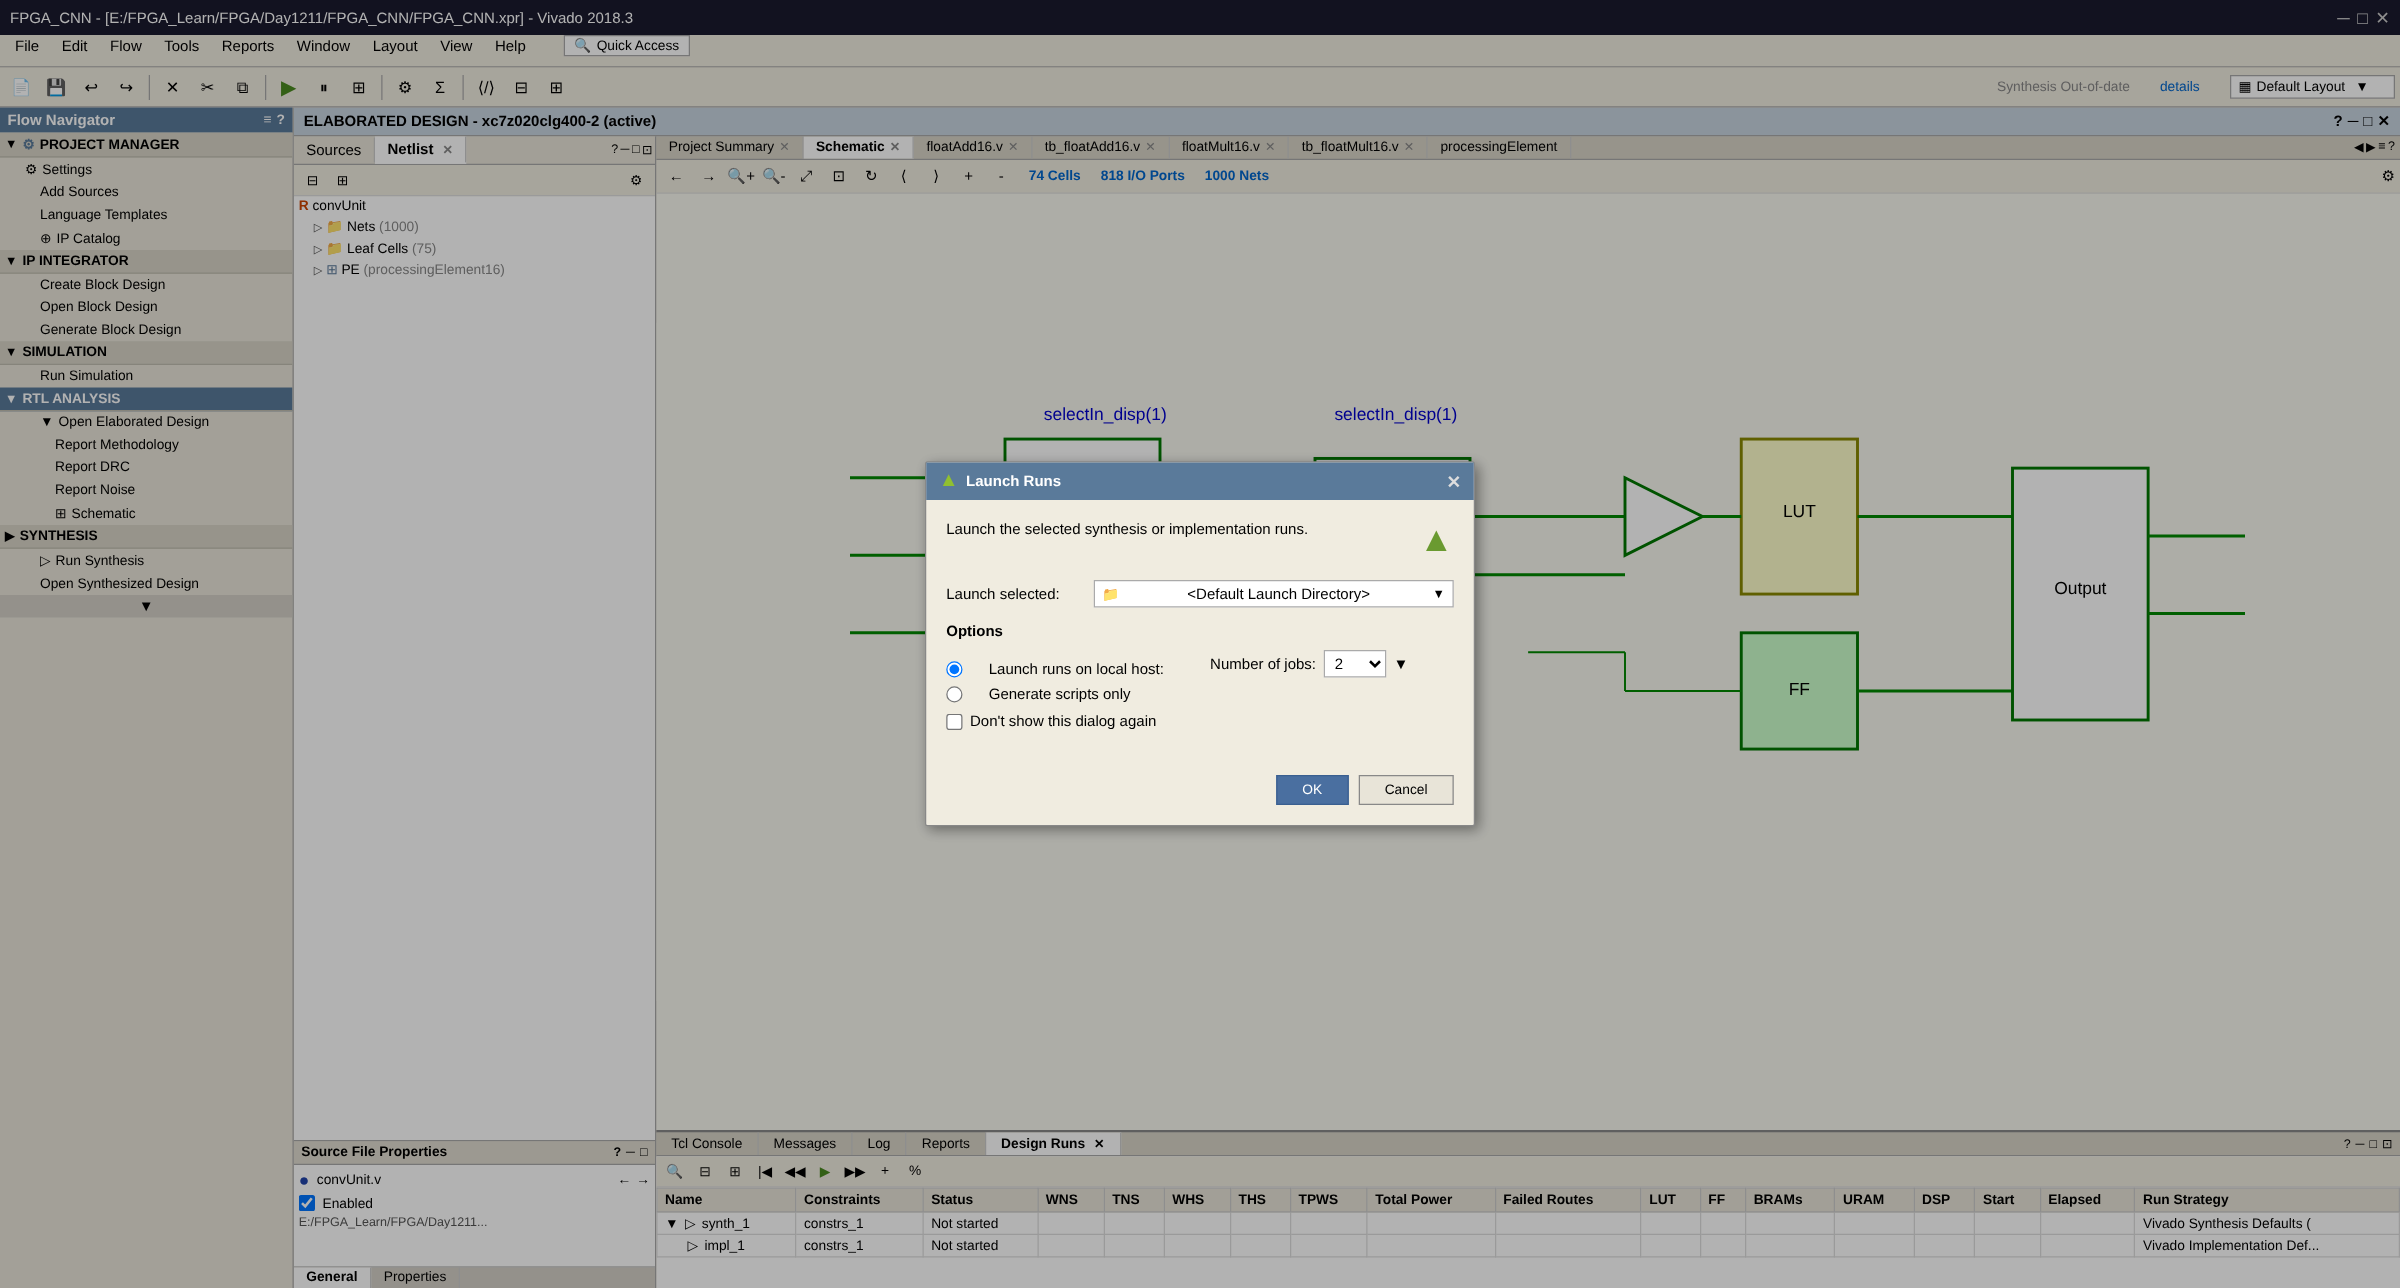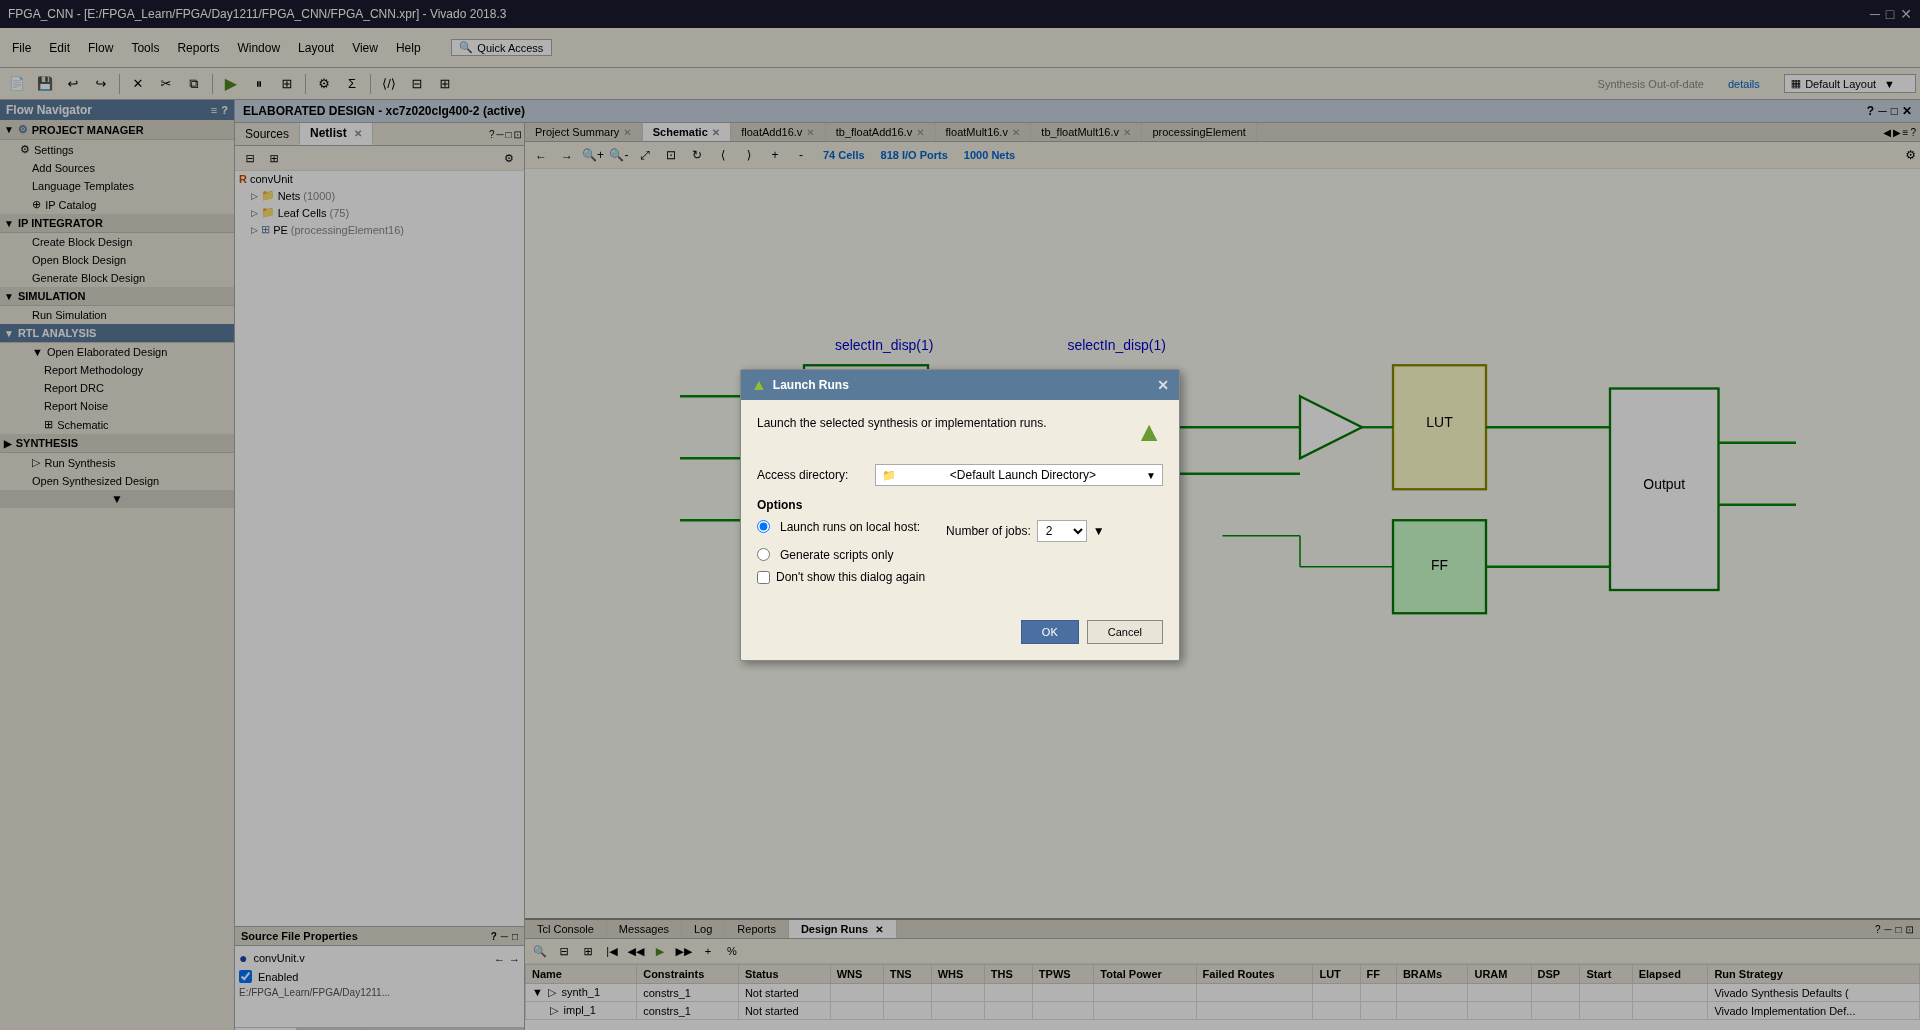--- a/index.html
+++ b/index.html
@@ -15,23 +15,23 @@
       padding: 0 8px;
       justify-content: space-between;
     }
     .title-bar-title { font-size: 12px; }
     .title-bar-controls { display: flex; gap: 6px; }
     .title-bar-controls span { cursor: pointer; font-size: 14px; color: #ccc; }
 
     
     .menu-bar {
       background: #f0ece0;
-      height: 40px;
-      display: flex;
-      align-items: center;
+      height: 26px;
+      display: flex;
+      align-items: flex-start;
       padding: 0 4px;
       border-bottom: 1px solid #aaa;
       gap: 2px;
     }
     .menu-item {
       padding: 2px 8px;
       cursor: pointer;
       font-size: 12px;
     }
     .menu-quick-access {
@@ -406,22 +406,22 @@
       font-size: 12px;
       display: flex;
       align-items: center;
       justify-content: space-between;
       cursor: pointer;
     }
     .dialog-options { margin-bottom: 12px; }
     .dialog-options-title { font-size: 12px; font-weight: bold; margin-bottom: 8px; }
     .dialog-radio-row {
       display: flex;
-      align-items: flex-start;
-      gap: 10px;
+      align-items: flex-end;
+      gap: 21px;
       margin-bottom: 6px;
       font-size: 12px;
     }
     .dialog-radio-label { }
     .dialog-jobs { display: flex; align-items: center; gap: 6px; margin-left: 16px; font-size: 12px; }
     .dialog-jobs-select {
       border: 1px solid #aaa;
       background: #fff;
       padding: 2px 4px;
       font-size: 12px;
@@ -973,21 +973,21 @@
         <span>Launch Runs</span>
       </div>
       <span class="dialog-close">✕</span>
     </div>
     <div class="dialog-body">
       <div class="dialog-description">
         <span>Launch the selected synthesis or implementation runs.</span>
         <span style="font-size:28px;color:#6a9a30;margin-left:auto;">▲</span>
       </div>
       <div class="dialog-field">
-        <span class="dialog-label">Access directory:</span>
+        <span class="dialog-label">Launch selected:</span>
         <div class="dialog-select">
           <span style="font-size:11px;margin-right:4px;">📁</span>
           <span>&lt;Default Launch Directory&gt;</span>
           <span style="font-size:10px;">▼</span>
         </div>
       </div>
       <div class="dialog-options">
         <div class="dialog-options-title">Options</div>
         <div class="dialog-radio-row">
           <input type="radio" name="launch-type" checked="" style="">

